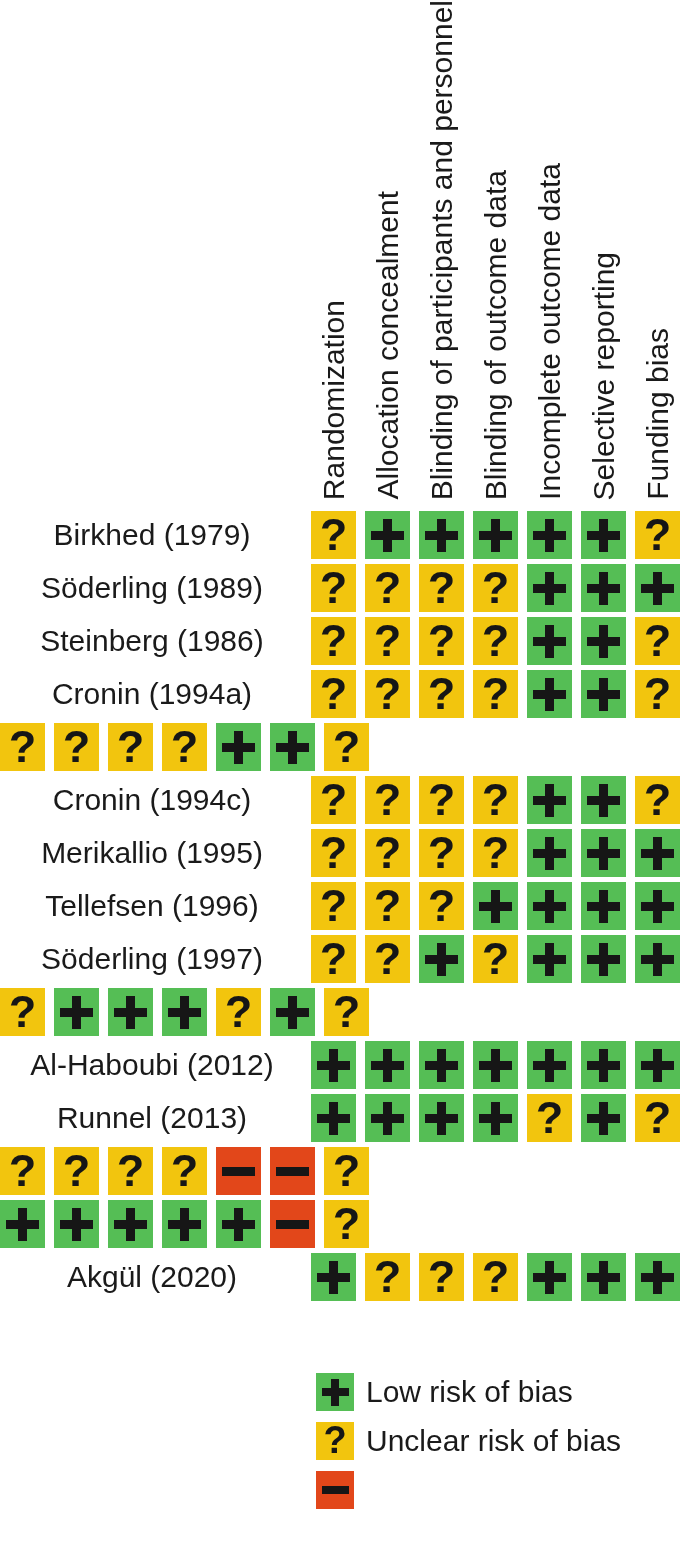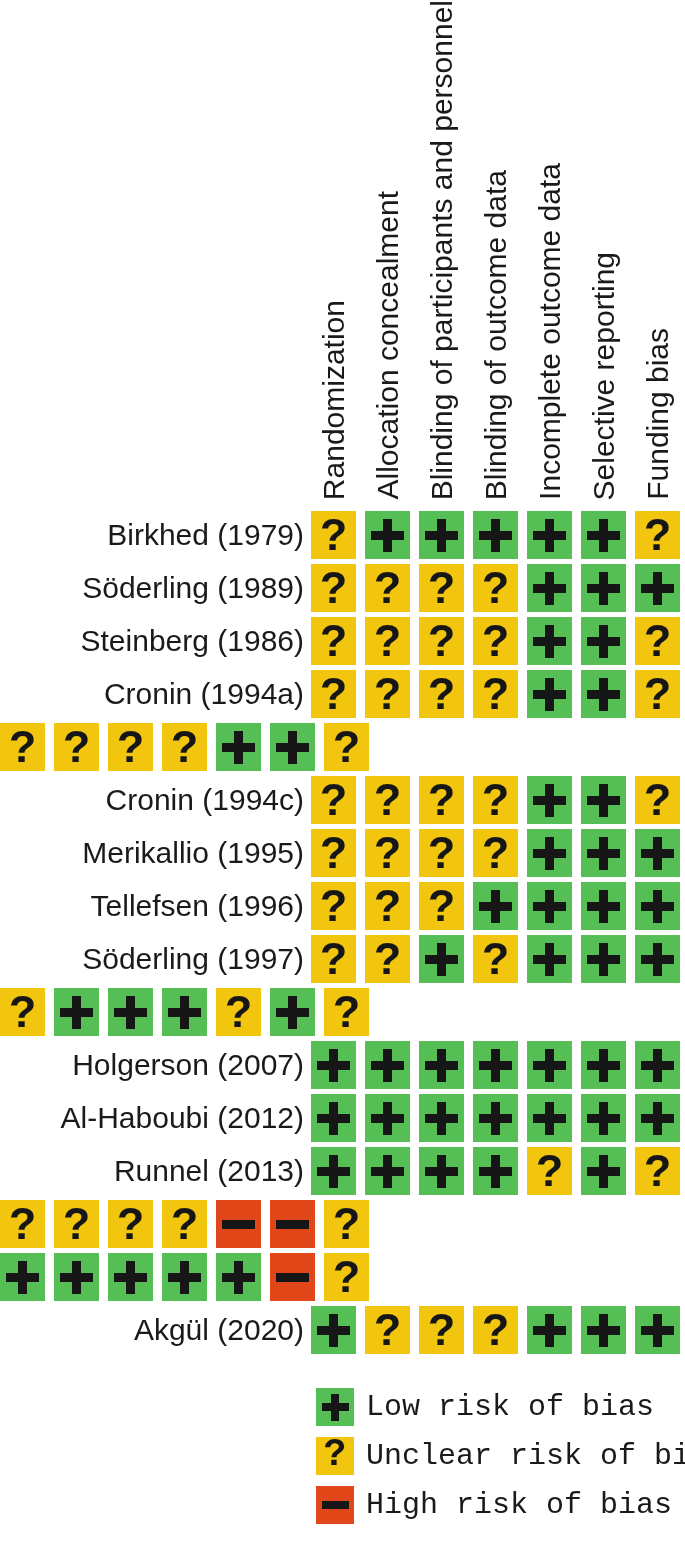--- a/index.html
+++ b/index.html
@@ -38,21 +38,21 @@
   .study-row {
     display: flex;
     align-items: center;
     height: 48px;
     margin-bottom: 5px;
   }
   .row-label {
     width: 304px;
     margin-right: 7px;
     flex: none;
-    text-align: right;
+    text-align: center;
     font-size: 30px;
     white-space: nowrap;
   }
   .cell {
     width: 45px;
     height: 48px;
     margin-right: 9px;
     flex: none;
     display: flex;
     align-items: center;
@@ -73,21 +73,21 @@
     background: currentColor;
   }
   .sym-plus::after {
     content: ""; position: absolute; top: 0; bottom: 0;
     left: calc((var(--s) - var(--t)) / 2); width: var(--t);
     background: currentColor;
   }
   .sym-minus { width: 33px; height: 9px; background: currentColor; }
 
   
-  .legend { margin-top: 34px; margin-left: 316px; font-family: Liberation Mono, monospace; }
+  .legend { margin-top: 72px; margin-left: 316px; }
   .legend-item { display: flex; align-items: center; margin-bottom: 11px; }
   .legend-swatch {
     width: 38px; height: 38px; flex: none;
     display: flex; align-items: center; justify-content: center;
     margin-right: 12px;
   }
   .legend .sym-q { font-size: 38px; }
   .legend .sym-plus { --s: 27px; --t: 8px; }
   .legend .sym-minus { width: 27px; height: 8px; }
   .legend-label { font-size: 30px; white-space: nowrap; }
@@ -353,44 +353,20 @@
           <span class="sym-q">?</span>
         </div>
         <div class="cell" style="background: rgb(85, 190, 85); color: rgb(22, 22, 22);">
           <div class="sym-plus"></div>
         </div>
         <div class="cell" style="background: rgb(242, 197, 14); color: rgb(22, 22, 22);">
           <span class="sym-q">?</span>
         </div>
       </div>
       <div class="study-row">
-        <div class="row-label">Holgerson (2007)</div>
-        <div class="cell" style="background: rgb(85, 190, 85); color: rgb(22, 22, 22);">
-          <div class="sym-plus"></div>
-        </div>
-        <div class="cell" style="background: rgb(85, 190, 85); color: rgb(22, 22, 22);">
-          <div class="sym-plus"></div>
-        </div>
-        <div class="cell" style="background: rgb(85, 190, 85); color: rgb(22, 22, 22);">
-          <div class="sym-plus"></div>
-        </div>
-        <div class="cell" style="background: rgb(85, 190, 85); color: rgb(22, 22, 22);">
-          <div class="sym-plus"></div>
-        </div>
-        <div class="cell" style="background: rgb(85, 190, 85); color: rgb(22, 22, 22);">
-          <div class="sym-plus"></div>
-        </div>
-        <div class="cell" style="background: rgb(85, 190, 85); color: rgb(22, 22, 22);">
-          <div class="sym-plus"></div>
-        </div>
-        <div class="cell" style="background: rgb(85, 190, 85); color: rgb(22, 22, 22);">
-          <div class="sym-plus"></div>
-        </div>
-      </div>
-      <div class="study-row">
         <div class="row-label">Al-Haboubi (2012)</div>
         <div class="cell" style="background: rgb(85, 190, 85); color: rgb(22, 22, 22);">
           <div class="sym-plus"></div>
         </div>
         <div class="cell" style="background: rgb(85, 190, 85); color: rgb(22, 22, 22);">
           <div class="sym-plus"></div>
         </div>
         <div class="cell" style="background: rgb(85, 190, 85); color: rgb(22, 22, 22);">
           <div class="sym-plus"></div>
         </div>
@@ -512,16 +488,15 @@
       <div class="legend-item">
         <div class="legend-swatch" style="background: rgb(242, 197, 14); color: rgb(22, 22, 22);">
           <span class="sym-q">?</span>
         </div>
         <span class="legend-label">Unclear risk of bias</span>
       </div>
       <div class="legend-item">
         <div class="legend-swatch" style="background: rgb(226, 71, 26); color: rgb(22, 22, 22);">
           <div class="sym-minus"></div>
         </div>
-        <span class="legend-label">High risk of bias</span>
       </div>
     </div>
 </div>
 
 </body></html>

